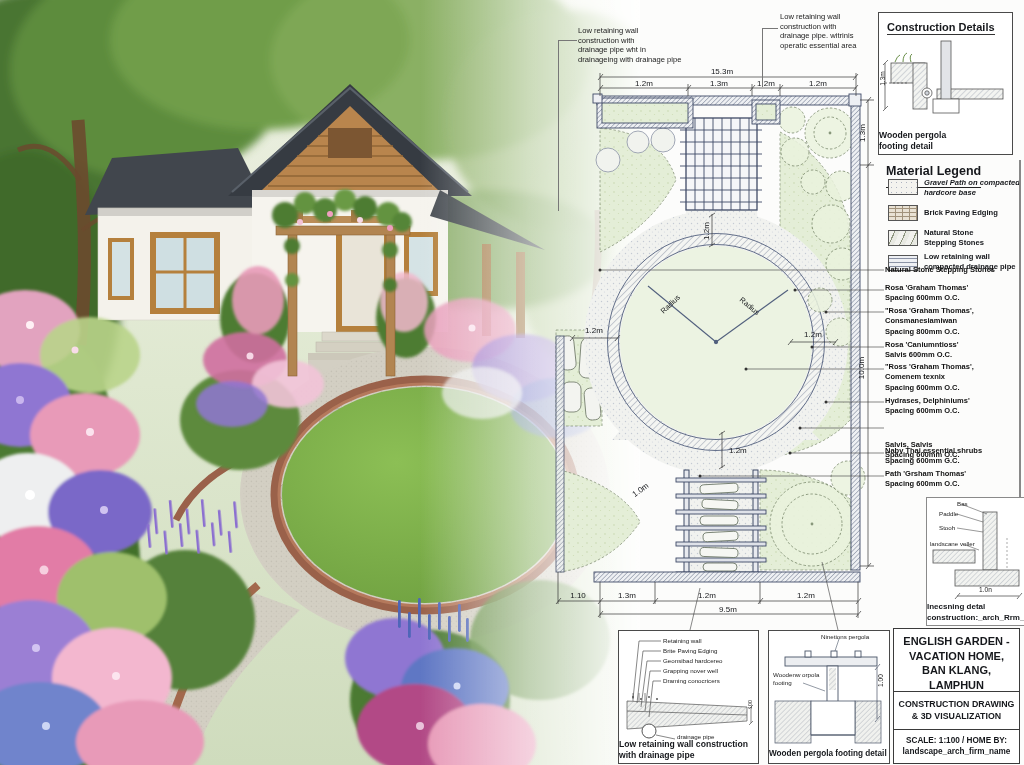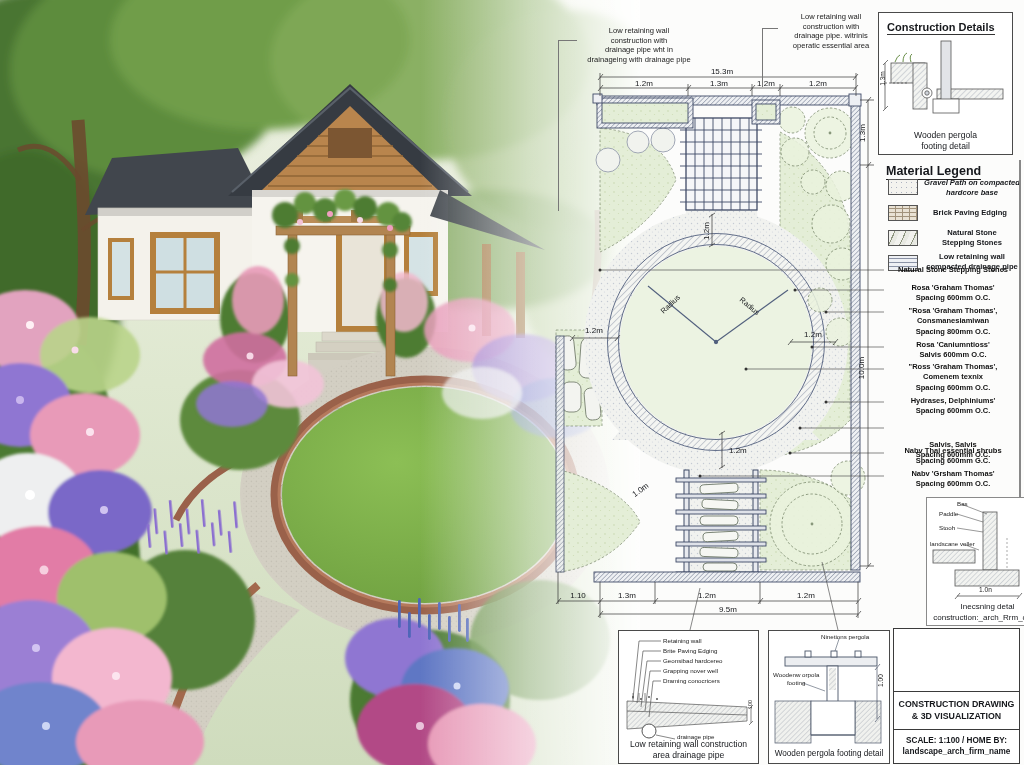--- a/index.html
+++ b/index.html
@@ -1,26 +1,26 @@
 <!DOCTYPE html>
 <html><head>
 <meta charset="utf-8">
 <style>
   html,body{margin:0;padding:0;background:#e8e8e8;}
   #canvas{position:relative;width:1024px;height:765px;background:#fcfcfb;overflow:hidden;
           font-family:"Liberation Sans",sans-serif;color:#16181c;}
   svg text{font-family:"Liberation Sans",sans-serif;fill:#16181c;}
   .abs{position:absolute;}
-  .pre{white-space:pre-line;text-align:center;}
+  .pre{white-space:pre-line;}
   .ann{font-size:7.6px;line-height:9.5px;color:#222;}
   .bracket{border-left:1px solid #777;border-top:1px solid #777;}
   .box{position:absolute;background:#ffffff;border:1.3px solid #4a4a4a;}
   .boxtitle{font-size:11px;font-weight:bold;border-bottom:1.2px solid #333;display:inline-block;padding-bottom:1px;}
-  .cap{font-size:8.6px;font-weight:400;text-align:center;line-height:10.5px;}
-  .leg-title{font-size:12.5px;font-weight:bold;border-bottom:1.3px solid #222;display:inline-block;padding-bottom:1px;}
+  .cap{font-size:8.6px;font-weight:700;line-height:10.5px;}
+  .leg-title{font-size:12.5px;font-weight:bold;border-bottom:1.3px solid #222;display:inline-block;padding-bottom:9px;}
   .leg-label{font-size:7.6px;font-weight:600;line-height:9.5px;}
   .callout{font-size:7.5px;font-weight:600;line-height:10.4px;color:#111;}
   .sw{position:absolute;width:30px;height:16px;border:1px solid #555;box-sizing:border-box;}
   .sw-gravel{background-color:#f4f3ef;background-image:radial-gradient(#aeb3c0 0.8px, transparent 0.95px);background-size:5px 5px;}
   .sw-brick{background-image:repeating-linear-gradient(90deg, transparent 0 6px, #a2937c 6px 7px),repeating-linear-gradient(0deg, #e9e2d4 0 3px, #a2937c 3px 4px);}
   .sw-stone{background-image:repeating-linear-gradient(115deg, #f2f2ee 0 5px, #8e957f 5px 6px, #e8e9e2 6px 10px);}
   .sw-wall{background-image:repeating-linear-gradient(0deg, #eef0f4 0 3px, #8b93a6 3px 4px);}
   .tiny{font-size:6.2px;line-height:7.5px;color:#222;}
   .dimtxt{font-size:6.6px;color:#222;}
   .tb-cell{position:absolute;left:0;width:100%;text-align:center;font-weight:bold;}
@@ -548,21 +548,21 @@
 Salvis 600mm O.C.</div>
   <div class="abs callout pre" style="left:885px;top:362px;width:136px;">"Ross 'Graham Thomas',
 Comenem texnix
 Spacing 600mm O.C.</div>
   <div class="abs callout pre" style="left:885px;top:396px;width:136px;">Hydrases, Delphiniums'
 Spacing 600mm O.C.</div>
   <div class="abs callout pre" style="left:885px;top:440px;width:136px;">Salvis, Salvis
 Spacing 600mm O.C.</div>
   <div class="abs callout pre" style="left:885px;top:446px;width:136px;">Nabv Thai essential shrubs
 Spacing 600mm G.C.</div>
-  <div class="abs callout pre" style="left:885px;top:469px;width:136px;">Nabv 'Grsham Thomas'
+  <div class="abs callout pre" style="left:885px;top:469px;width:136px;">Path 'Grsham Thomas'
 Spacing 600mm O.C.</div>
   <div class="vline" style="left:1019px;top:160px;width:1.5px;height:340px;"></div>
 
   <div class="box" style="left:926px;top:497px;width:121px;height:127px;border-color:#8a8a8a;">
     <svg class="abs" style="left:0;top:0;" width="119" height="105" viewBox="0 0 119 105">
       <defs>
         <pattern id="sdh" width="3.5" height="3.5" patternUnits="userSpaceOnUse" patternTransform="rotate(45)">
           <rect width="3.5" height="3.5" fill="#f2f3f0"></rect>
             <line x1="0" y1="0" x2="0" y2="3.5" stroke="#98a0ac" stroke-width="0.7"></line>
         </pattern>
@@ -588,20 +588,23 @@
     <div class="abs tiny" style="left:12px;top:12px;">Paddle</div>
     <div class="abs tiny" style="left:12px;top:26px;">Stooh</div>
     <div class="abs tiny" style="left:3px;top:42px;">landscane voller</div>
     <div class="abs dimtxt" style="left:104px;top:48px;">6.3m</div>
     <div class="abs dimtxt" style="left:52px;top:88px;">1.0n</div>
     <div class="abs cap pre" style="left:0;bottom:2px;width:100%;font-size:8px;">Inecsning detal
 construction:_arch_Rrm_detail</div>
   </div>
 
   <div class="box" style="left:893px;top:628px;width:125px;height:134px;border-color:#3a3a3a;">
+    <div class="tb-cell pre" style="top:5px;font-size:11px;line-height:14.5px;">ENGLISH GARDEN -
+VACATION HOME,
+BAN KLANG, LAMPHUN</div>
     <div class="abs" style="left:0;top:62px;width:100%;border-top:1.2px solid #3a3a3a;"></div>
     <div class="tb-cell pre" style="top:70px;font-size:8.8px;line-height:11.5px;">CONSTRUCTION DRAWING
 &amp; 3D VISUALIZATION</div>
     <div class="abs" style="left:0;top:100px;width:100%;border-top:1.2px solid #3a3a3a;"></div>
     <div class="tb-cell pre" style="top:106px;font-size:8.2px;line-height:11px;">SCALE: 1:100 / HOME BY:
 landscape_arch_firm_name</div>
   </div>
 
   <div class="box" style="left:618px;top:630px;width:139px;height:132px;">
     <svg class="abs" style="left:0;top:0;" width="137" height="130" viewBox="0 0 137 130">
@@ -636,21 +639,21 @@
       </g>
     </svg>
     <div class="abs tiny" style="left:44px;top:6px;">Retaining wall</div>
     <div class="abs tiny" style="left:44px;top:16px;">Brite Paving Edging</div>
     <div class="abs tiny" style="left:44px;top:26px;">Geonsibad hardcereo</div>
     <div class="abs tiny" style="left:44px;top:36px;">Grapping nover well</div>
     <div class="abs tiny" style="left:44px;top:46px;">Draming conocricers</div>
     <div class="abs tiny" style="left:58px;top:102px;">drainage pipe</div>
     <div class="abs dimtxt" style="left:128px;top:78px;transform:rotate(-90deg);transform-origin:left top;font-size:5.5px;">100</div>
     <div class="abs cap pre" style="left:0;bottom:3px;width:100%;">Low retaining wall construction
-area drainage pipe</div>
+with drainage pipe</div>
   </div>
 
   <div class="box" style="left:768px;top:630px;width:120px;height:132px;">
     <svg class="abs" style="left:0;top:0;" width="118" height="130" viewBox="0 0 118 130">
       <defs>
         <pattern id="pdh" width="3.5" height="3.5" patternUnits="userSpaceOnUse" patternTransform="rotate(45)">
           <rect width="3.5" height="3.5" fill="#f0f1ee"></rect>
             <line x1="0" y1="0" x2="0" y2="3.5" stroke="#9aa1ad" stroke-width="0.7"></line>
         </pattern>
       </defs>

